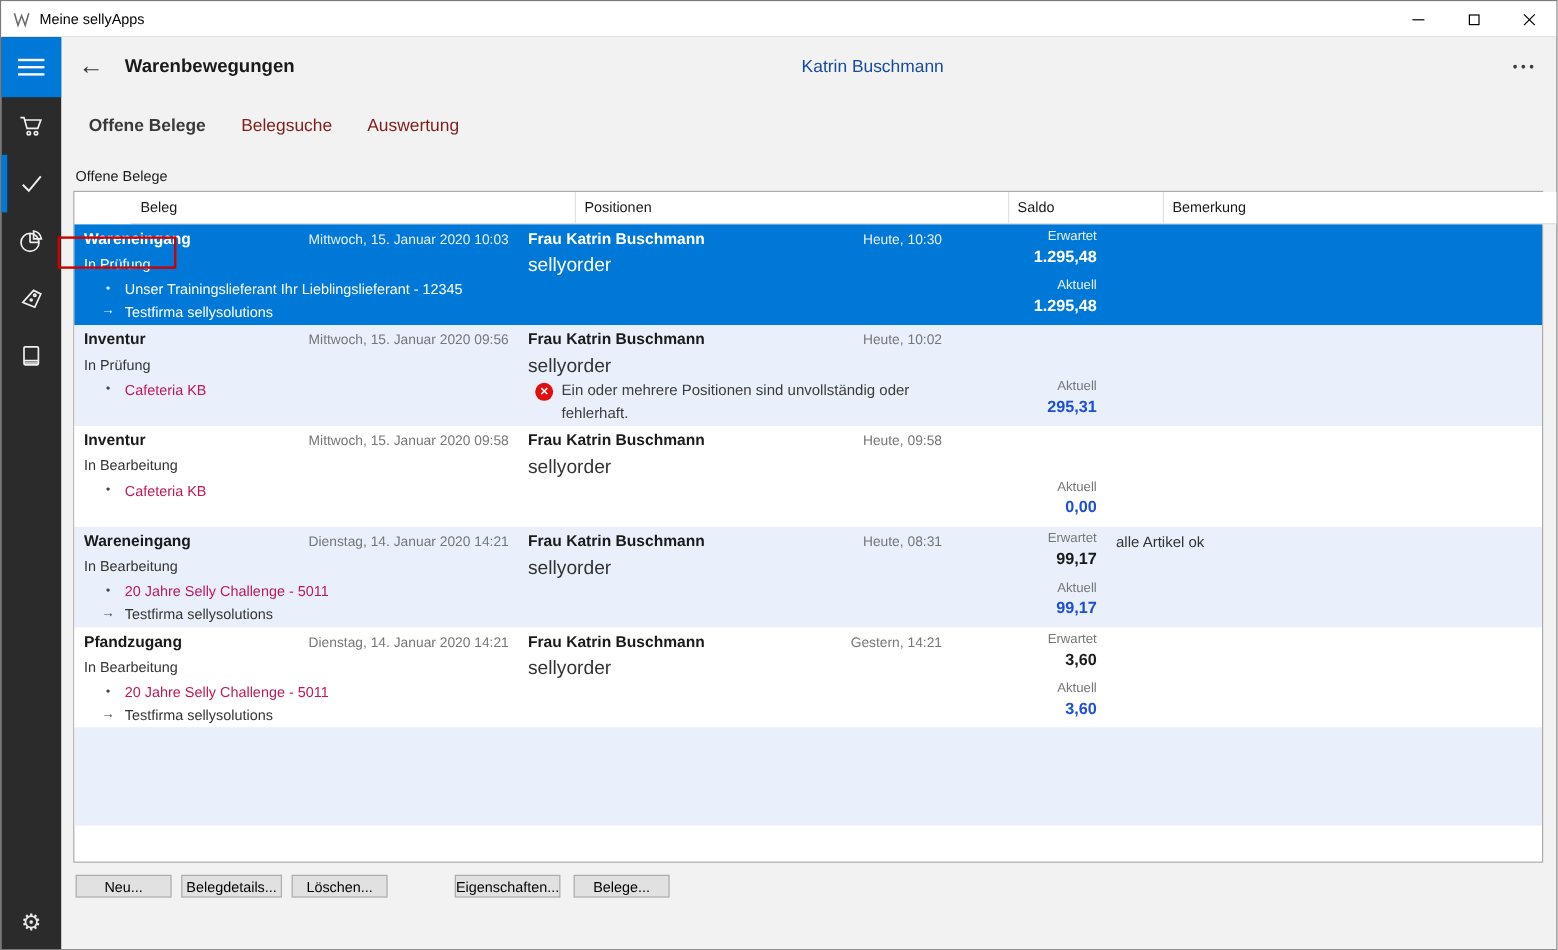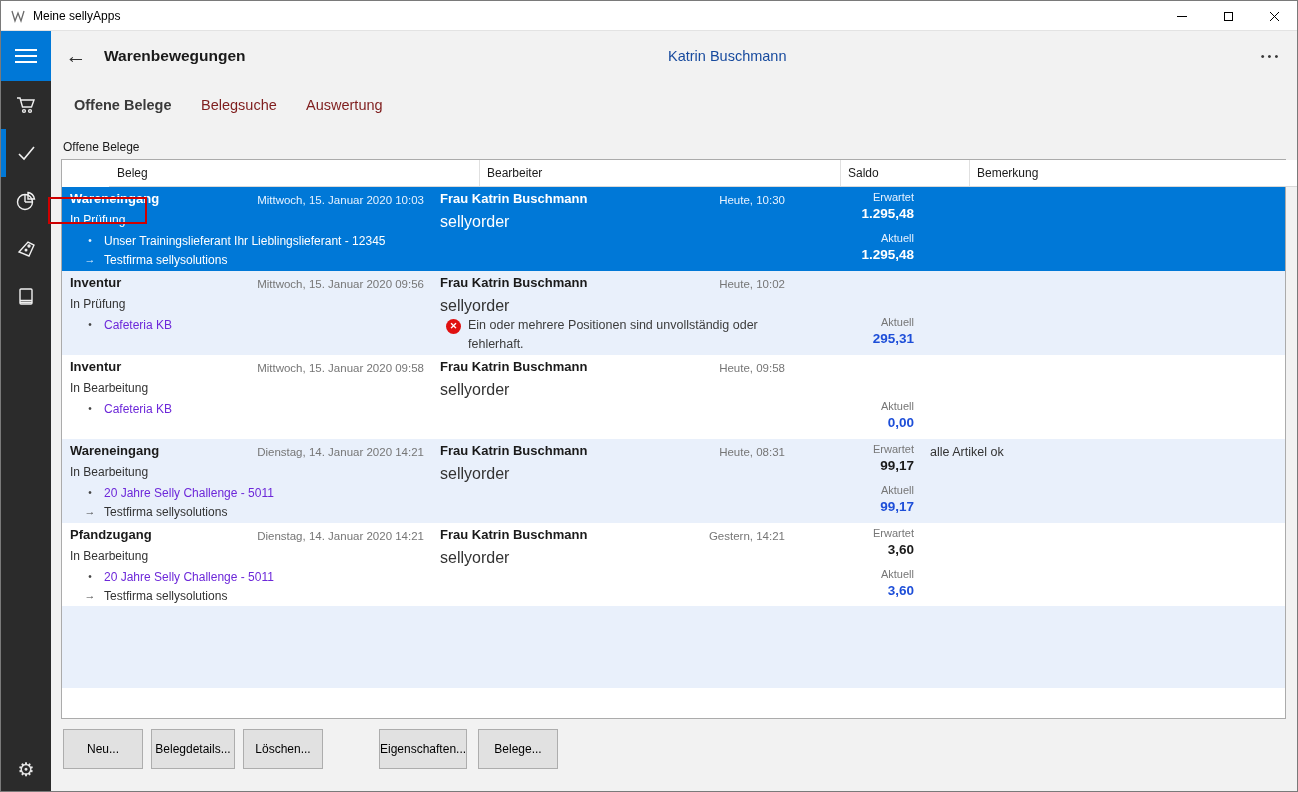--- a/index.html
+++ b/index.html
@@ -54,42 +54,42 @@
   .row { position:relative; width:1223px; height:84px; background:#ffffff; cursor:pointer; }
   .row.alt { background:#e9f0fb; }
   .row.sel { background:#0078d7; }
   .alt-empty { position:absolute; left:0; top:446px; width:1223px; height:82px; background:#e9f0fb; }
 
   .row span { position:absolute; white-space:nowrap; }
   .r-type   { left:8px;  top:4px;  font-size:13px; font-weight:bold; color:#1a1a1a; }
   .r-date   { left:150px; top:7px; width:212px; text-align:right; font-size:11.5px; color:#767676; }
   .r-status { left:8px;  top:26px; font-size:12px; color:#333; }
   .r-m1 { left:20px; top:48px; width:16px; text-align:center; font-size:10px; color:#444; }
-  .r-t1 { left:42px; top:47px; font-size:12px; color:#6d28d9; }
+  .r-t1 { left:42px; top:47px; font-size:12px; color:#be185d; }
   .r-m2 { left:20px; top:66px; width:16px; text-align:center; font-size:11px; color:#444; }
   .r-t2 { left:42px; top:66px; font-size:12px; color:#333; }
   .r-name { left:378px; top:4px; font-size:13px; font-weight:bold; color:#1a1a1a; }
   .r-time { left:520px; top:7px; width:203px; text-align:right; font-size:11.5px; color:#767676; }
   .r-app  { left:378px; top:26px; font-size:16px; color:#333; }
   .err-icon { left:384px; top:48px; width:15px; height:15px; background:#e01010; border-radius:50%;
               color:#fff; font-size:9px; font-weight:bold; text-align:center; line-height:15px; }
   .err-text { left:406px; top:45px; width:302px; font-size:12.5px; line-height:19px; color:#3c3c3c; white-space:normal !important; }
   .s-lbl1 { left:731px; top:4px;  width:121px; text-align:right; font-size:11px; color:#767676; }
   .s-val1 { left:731px; top:19px; width:121px; text-align:right; font-size:13.5px; font-weight:bold; color:#1a1a1a; }
   .s-lbl2 { left:731px; top:45px; width:121px; text-align:right; font-size:11px; color:#767676; }
   .s-val2 { left:731px; top:60px; width:121px; text-align:right; font-size:13.5px; font-weight:bold; color:#1d4ed8; }
   .r-note { left:868px; top:6px; font-size:12.5px; color:#333; }
 
   .row.sel .r-type, .row.sel .r-name, .row.sel .s-val1, .row.sel .s-val2,
   .row.sel .r-status, .row.sel .r-t1, .row.sel .r-t2, .row.sel .r-app { color:#ffffff; }
   .row.sel .r-date, .row.sel .r-time, .row.sel .s-lbl1, .row.sel .s-lbl2,
   .row.sel .r-m1, .row.sel .r-m2 { color:#e6f2ff; }
 
   
-  .btn { position:absolute; top:728px; height:40px; background:#e1e1e1; border:1px solid #adadad;
+  .btn { position:absolute; top:728px; height:19px; background:#e1e1e1; border:1px solid #adadad;
          font-family:"Liberation Sans", sans-serif; font-size:12px; color:#000; cursor:pointer; }
   .btn-1 { left:62px;  width:80px; } .btn-2 { left:150px; width:84px; }
   .btn-3 { left:242px; width:80px; } .btn-4 { left:378px; width:88px; }
   .btn-5 { left:477px; width:80px; }
 
   .annotation { position:absolute; left:47px; top:196px; width:99px; height:27px;
                 border:2px solid #cf0000; z-index:40; pointer-events:none; }
 </style>
 </head>
 <body>
@@ -168,21 +168,21 @@
 
   <div class="tab tab-1 active">Offene Belege</div>
   <div class="tab tab-2">Belegsuche</div>
   <div class="tab tab-3">Auswertung</div>
 
   <div class="section-label">Offene Belege</div>
 
   <div class="table">
     <div class="thead">
       <span class="th" style="left:8px">Beleg</span>
-      <span class="th" style="left:378px">Bearbeiter</span>
+      <span class="th" style="left:378px">Positionen</span>
       <span class="th" style="left:739px">Saldo</span>
       <span class="th" style="left:868px">Bemerkung</span>
       <div class="th-sep" style="left:370px"></div>
       <div class="th-sep" style="left:731px"></div>
       <div class="th-sep" style="left:860px"></div>
     </div>
 
     <div class="rows">
 
       <div class="row sel">

